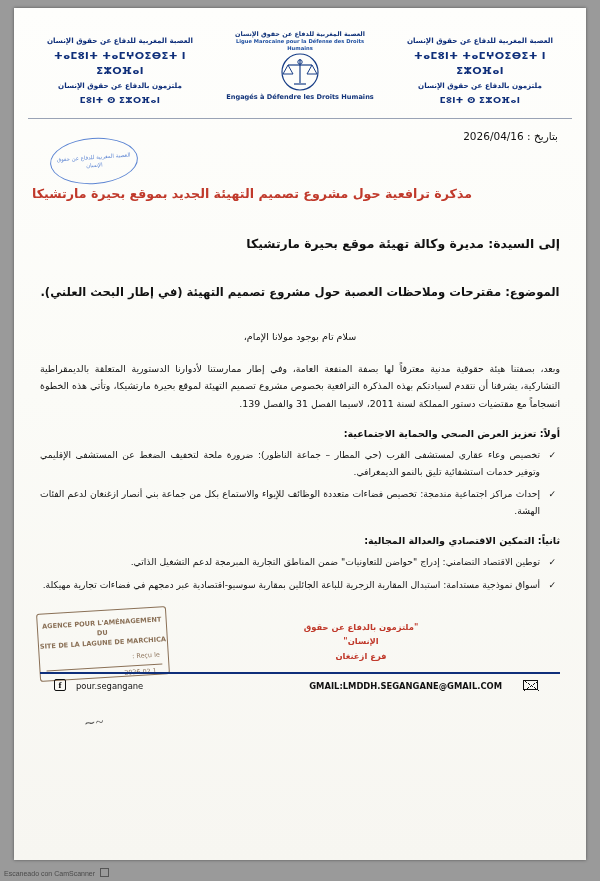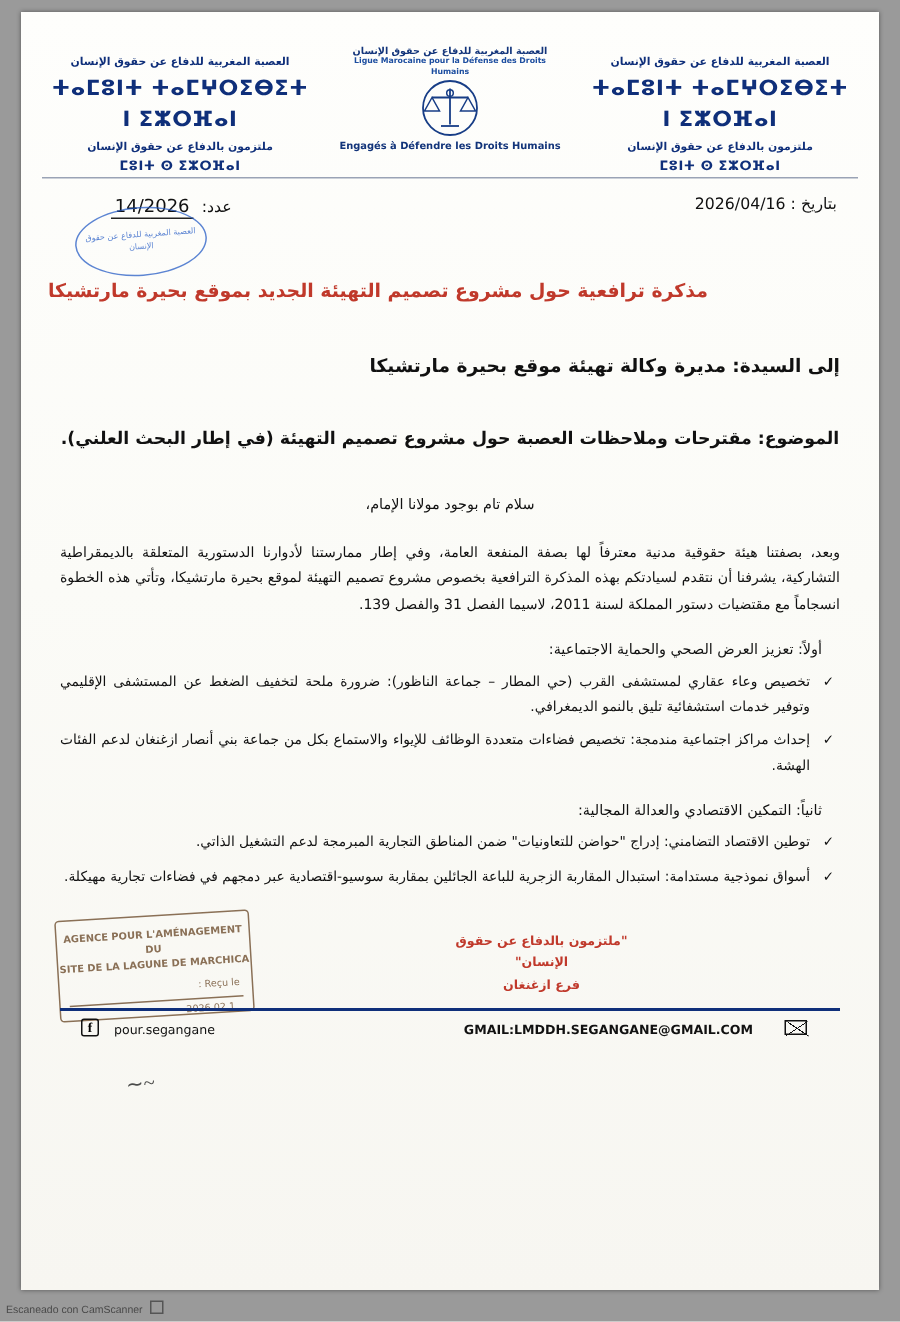--- a/index.html
+++ b/index.html
@@ -25,21 +25,21 @@
   .header{
     position:absolute;top:22px;right:14px;left:14px;height:86px;
   }
   .hdr-col{
     position:absolute;top:6px;width:180px;text-align:center;color:#0f2f7a;
     line-height:1.45;
   }
   .hdr-right{right:2px;}
   .hdr-left{left:2px;}
   .hdr-line1{font-size:7.2px;font-weight:bold;}
-  .hdr-line2{font-size:14px;font-weight:bold;letter-spacing:.4px;margin-top:3px;}
+  .hdr-line2{font-size:10px;font-weight:bold;letter-spacing:.4px;margin-top:3px;}
   .hdr-line3{font-size:7.2px;font-weight:bold;margin-top:3px;}
   .hdr-line4{font-size:8.6px;font-weight:bold;letter-spacing:.4px;margin-top:2px;}
 
   .logo{
     position:absolute;left:50%;transform:translateX(-50%);top:0;
     width:150px;text-align:center;color:#173d86;
   }
   .logo-fr{font-size:5.2px;line-height:1.25;color:#1d4ea0;font-weight:bold;}
   .logo-ar{font-size:6.4px;font-weight:bold;color:#12347a;}
   .logo-mark{
@@ -85,21 +85,21 @@
   .subject{
     text-align:center;font-weight:bold;font-size:11.6px;margin-bottom:32px;
   }
   .salute{
     text-align:center;font-size:9.6px;font-weight:normal;margin-bottom:18px;
   }
   p.para{
     font-size:9.4px;line-height:1.85;text-align:justify;margin:0 0 14px 0;
   }
   .sec-head{
-    font-size:9.6px;font-weight:normal;margin:16px 12px 8px 0;text-align:right;
+    font-size:9.6px;font-weight:bold;margin:16px 0 8px 0;text-align:right;
   }
   ul.bullets{list-style:none;margin:0 0 6px 0;padding:0 4px 0 0;}
   ul.bullets li{
     font-size:9.2px;line-height:1.8;text-align:justify;
     position:relative;padding-right:16px;margin-bottom:6px;
   }
   ul.bullets li::before{
     content:"\2713";position:absolute;right:0;top:0;font-size:9px;color:#111;
   }
 
@@ -206,24 +206,20 @@
         <div class="logo-sub">Engagés à Défendre les Droits Humains</div>
       </div>
       <div class="hdr-rule"></div>
     </div>
 
     <div class="meta">
       <div class="date">
         <span>بتاريخ :</span>
         <span>2026/04/16</span>
       </div>
-      <div class="numbox">
-        <span class="lbl">عدد:</span>
-        <span class="val">14/2026</span>
-      </div>
       <div class="stamp-round">العصبة المغربية للدفاع عن حقوق الإنسان</div>
     </div>
 
     <div class="title">مذكرة ترافعية حول مشروع تصميم التهيئة الجديد بموقع بحيرة مارتشيكا</div>
 
     <div class="body">
       <div class="to">إلى السيدة: مديرة وكالة تهيئة موقع بحيرة مارتشيكا</div>
       <div class="subject">الموضوع: مقترحات وملاحظات العصبة حول مشروع تصميم التهيئة (في إطار البحث العلني).</div>
       <div class="salute">سلام تام بوجود مولانا الإمام،</div>
 

